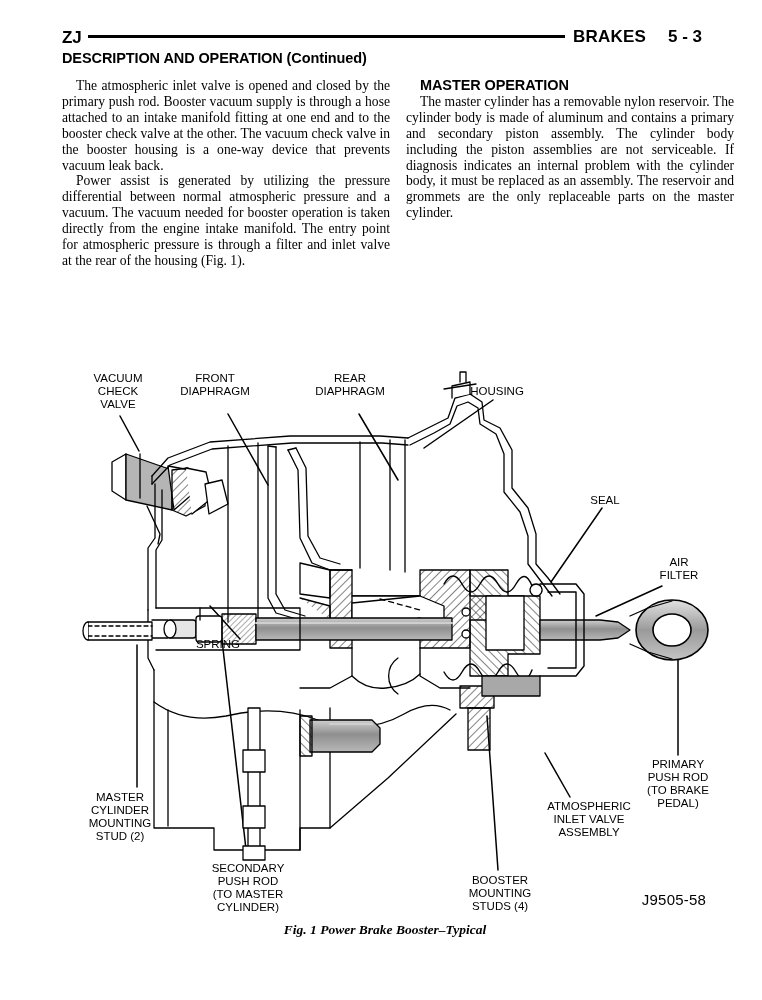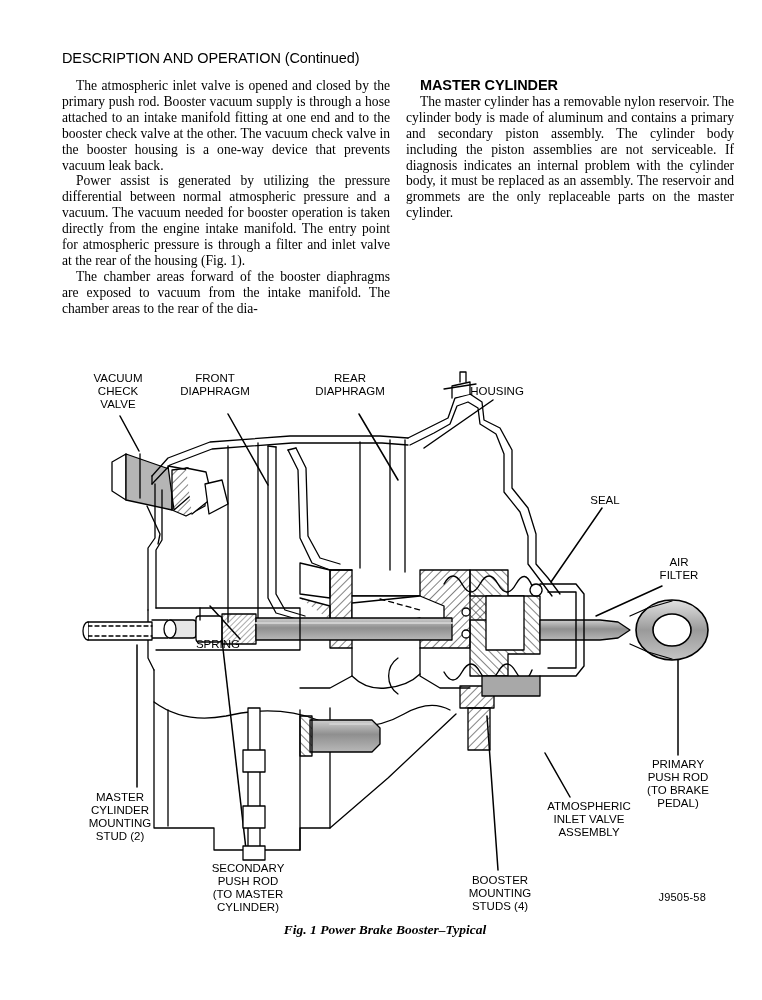--- a/index.html
+++ b/index.html
@@ -59,21 +59,21 @@
     font-weight: bold;
     font-size: 17px;
     padding-left: 22px;
     white-space: nowrap;
   }
 
   .section-head {
     position: absolute;
     left: 62px; top: 50px;
     font-family: "Liberation Sans", sans-serif;
-    font-weight: normal;
+    font-weight: bold;
     font-size: 14.5px;
     letter-spacing: -0.1px;
     white-space: nowrap;
   }
 
   
   .col {
     position: absolute;
     top: 78px;
     width: 328px;
@@ -115,40 +115,45 @@
     text-align: center;
     font-family: "Liberation Serif", serif;
     font-weight: bold;
     font-style: italic;
     font-size: 13.5px;
   }
   .fig-code {
     position: absolute;
     right: 56px; top: 891px;
     font-family: "Liberation Sans", sans-serif;
-    font-size: 11px;
+    font-size: 15px;
     letter-spacing: 0.2px;
   }
 </style>
 </head>
 <body>
 
 <div class="page">
 
+  <div class="hdr">
+    <span class="hdr-zj">ZJ</span>
+    <span class="hdr-rule"></span>
+    <span class="hdr-brakes">BRAKES</span>
+    <span class="hdr-page">5 - 3</span>
+  </div>
 
   <div class="section-head">DESCRIPTION AND OPERATION (Continued)</div>
 
   <div class="col col-left">
     <p>The atmospheric inlet valve is opened and closed by the primary push rod. Booster vacuum supply is through a hose attached to an intake manifold fitting at one end and to the booster check valve at the other. The vacuum check valve in the booster housing is a one-way device that prevents vacuum leak back.</p>
     <p>Power assist is generated by utilizing the pressure differential between normal atmospheric pressure and a vacuum. The vacuum needed for booster operation is taken directly from the engine intake manifold. The entry point for atmospheric pressure is through a filter and inlet valve at the rear of the housing (Fig. 1).</p>
-    <p>The chamber areas forward of the booster diaphragms are exposed to vacuum from the intake manifold. The chamber areas to the rear of the dia-</p>
   </div>
 
   <div class="col col-right">
-    <p class="subhead">MASTER CYLINDER</p>
+    <p class="subhead">MASTER OPERATION</p>
     <p>The master cylinder has a removable nylon reservoir. The cylinder body is made of aluminum and contains a primary and secondary piston assembly. The cylinder body including the piston assemblies are not serviceable. If diagnosis indicates an internal problem with the cylinder body, it must be replaced as an assembly. The reservoir and grommets are the only replaceable parts on the master cylinder.</p>
   </div>
 
   <div class="figure">
     <svg class="fig-svg" width="762" height="600" viewBox="0 0 762 600">
       <defs>
         <pattern id="hatchR" width="6" height="6" patternTransform="rotate(45)" patternUnits="userSpaceOnUse">
           <line x1="0" y1="0" x2="0" y2="6" stroke="#1a1a1a" stroke-width="1.1"></line>
         </pattern>
         <pattern id="hatchL" width="6" height="6" patternTransform="rotate(-45)" patternUnits="userSpaceOnUse">

